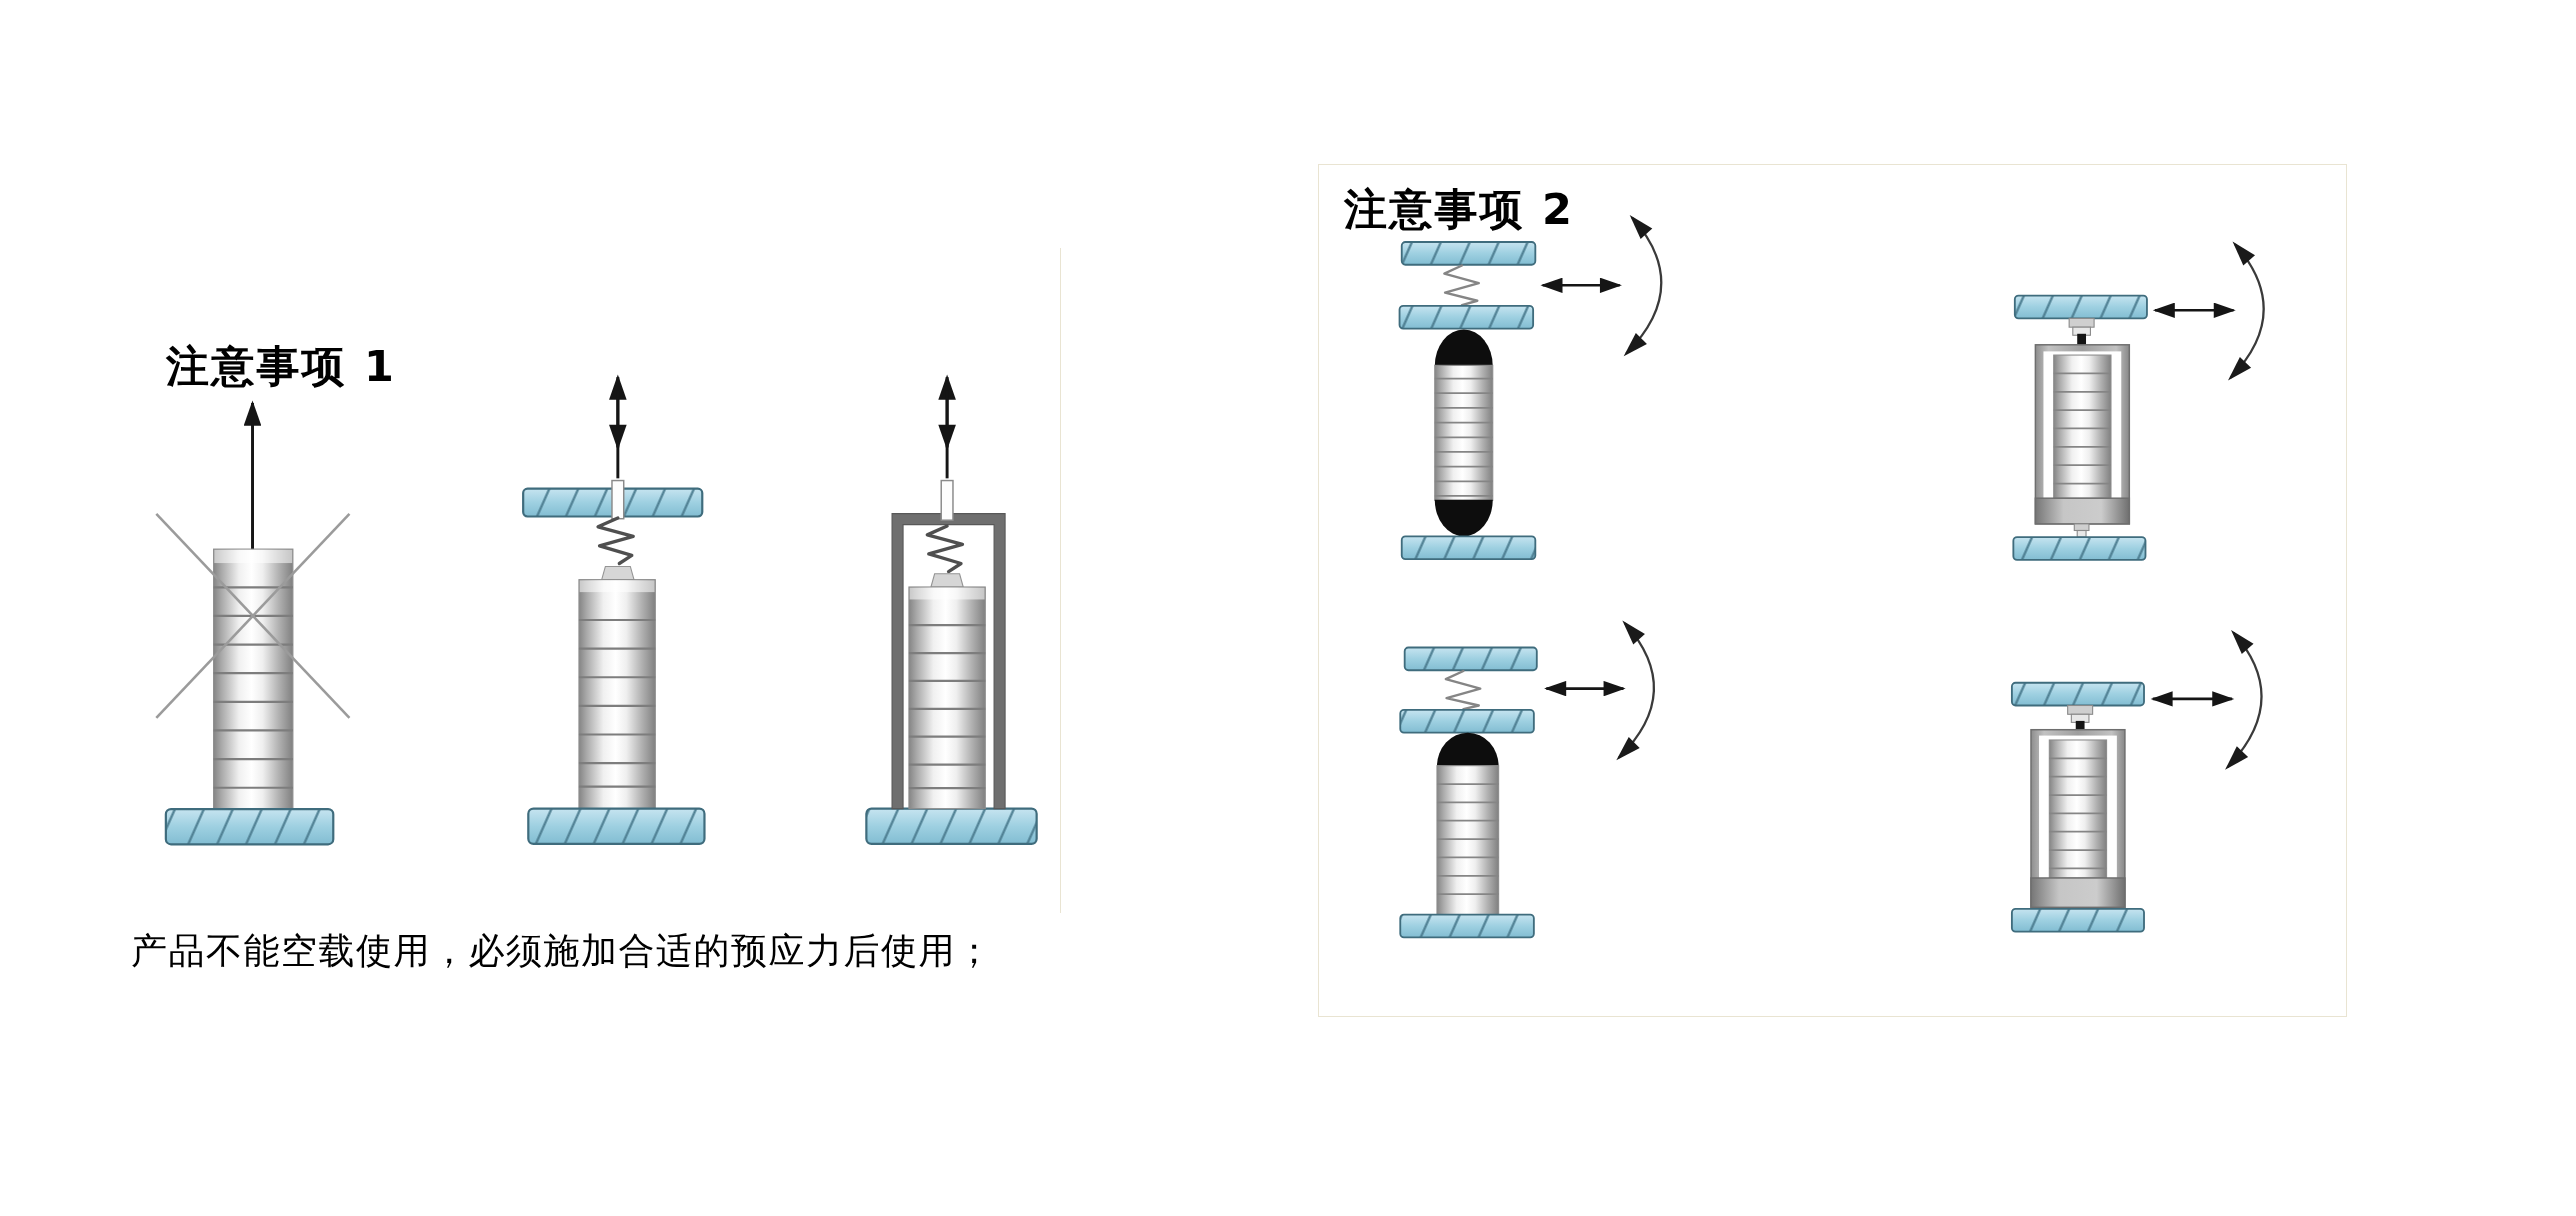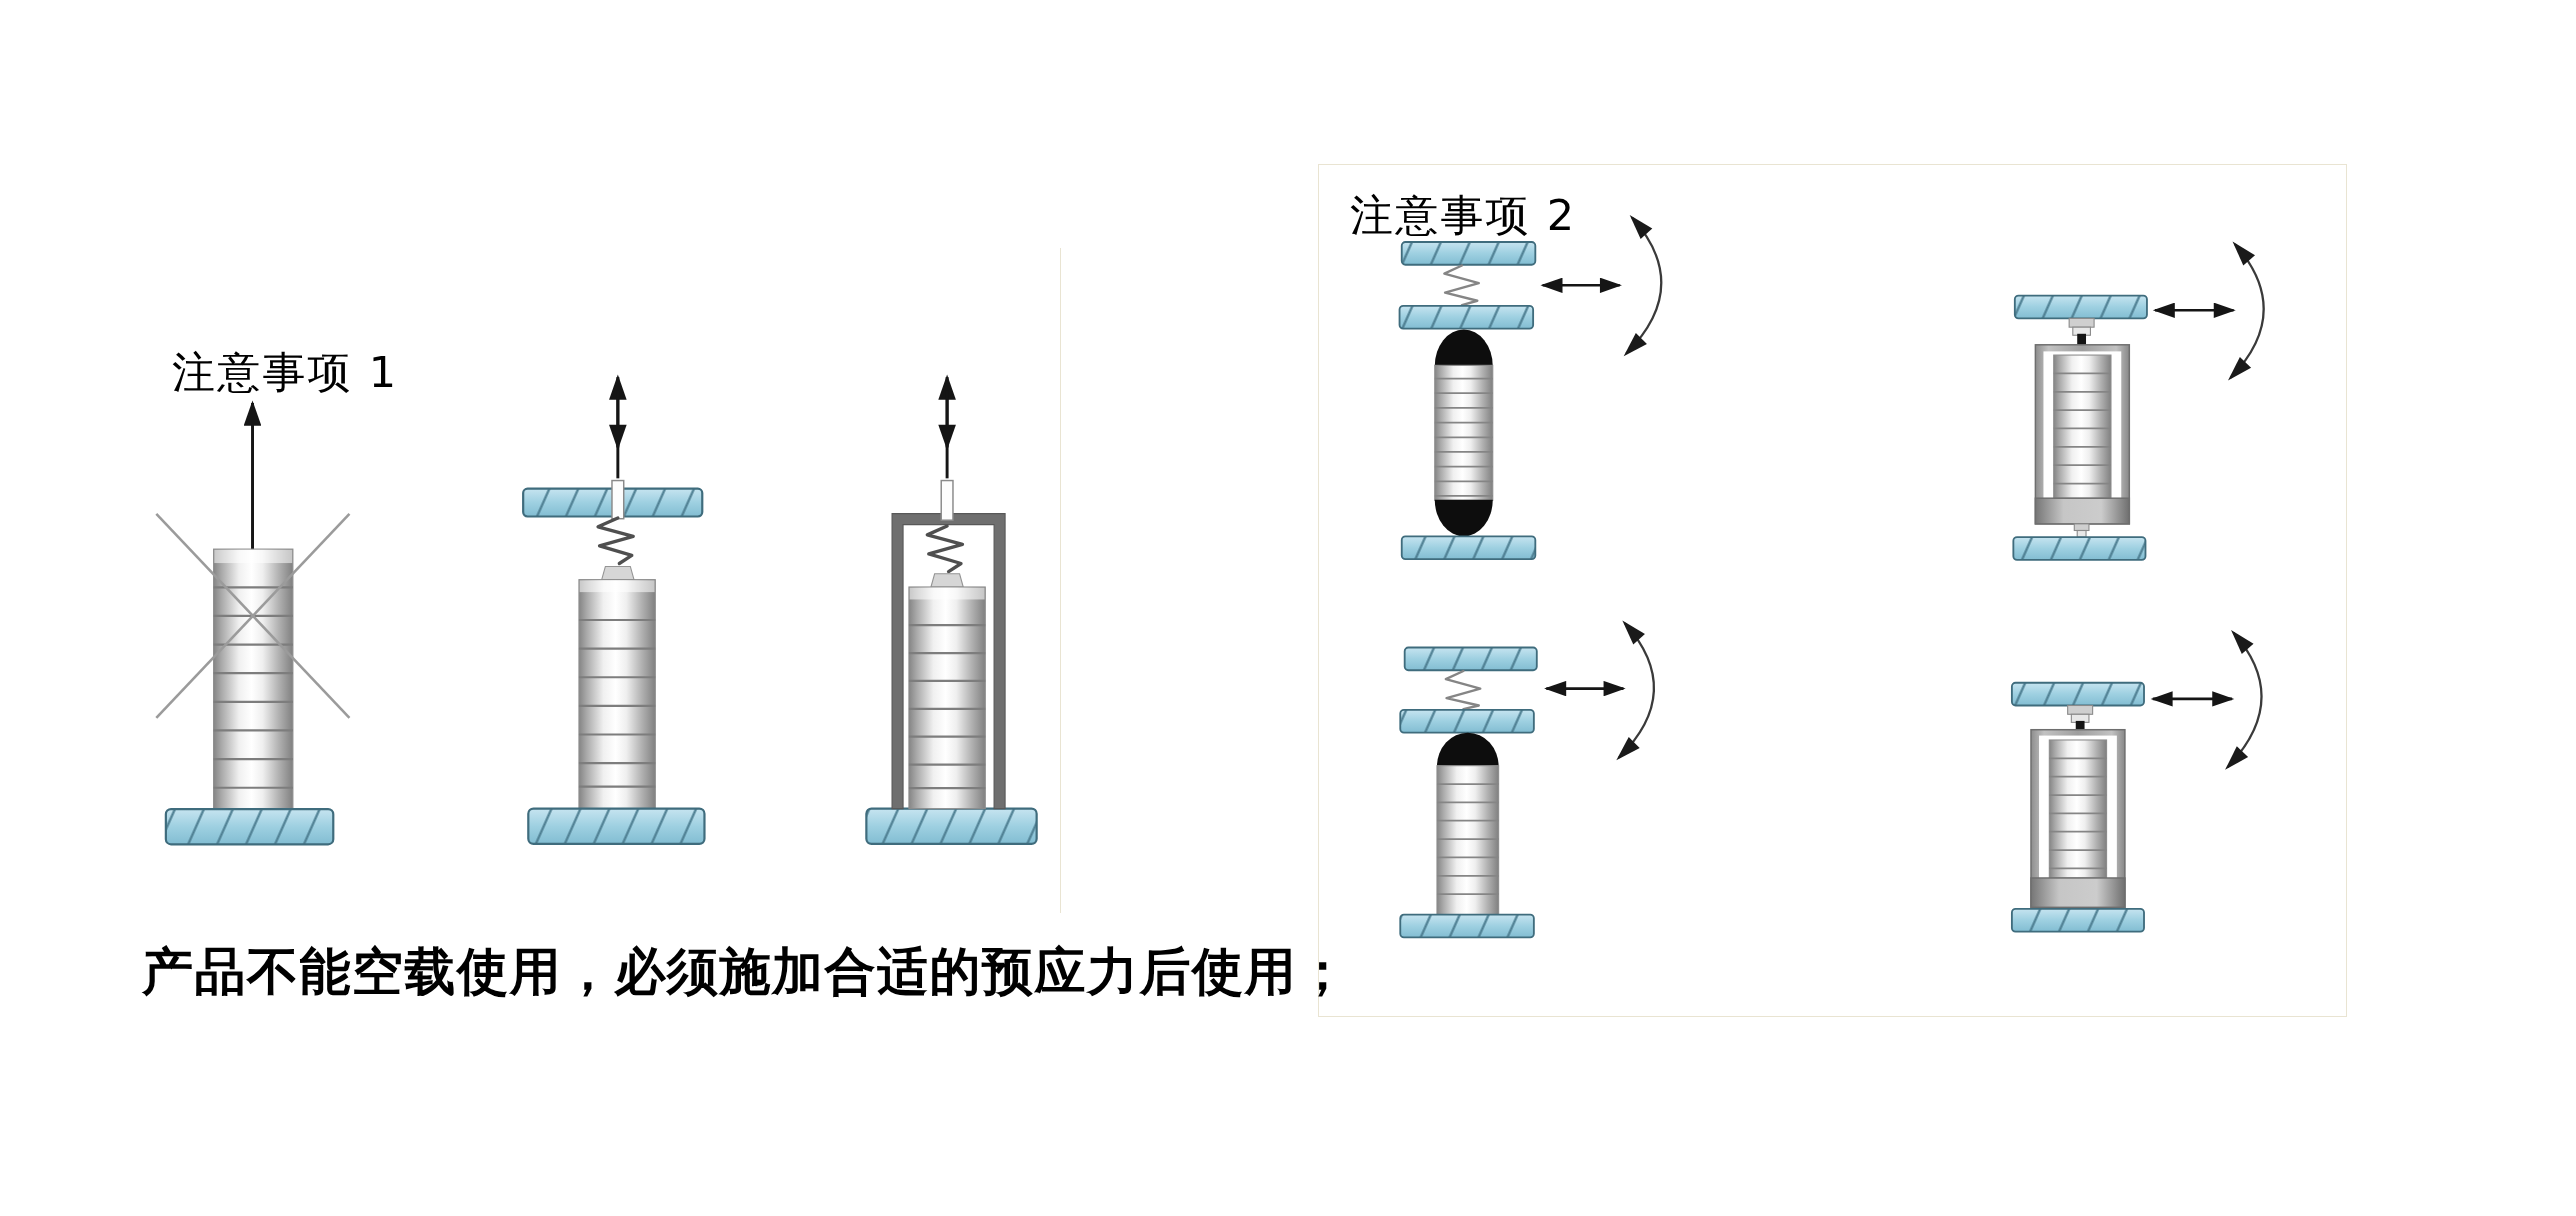--- a/index.html
+++ b/index.html
@@ -3,27 +3,27 @@
 <meta charset="utf-8">
 <style>
   html,body{margin:0;padding:0;}
   body{
     width:2576px;height:1217px;
     background:var(--background,#ffffff);
     font-family:"DejaVu Sans","Liberation Sans",sans-serif;
   }
   .canvas{position:relative;width:2576px;height:1217px;overflow:hidden;background:var(--background,#fff);}
   .sec-title{
-    position:absolute;margin:12px;
-    font-size:43px;font-weight:400;letter-spacing:2.2px;
+    position:absolute;margin:6px;
+    font-size:43px;font-weight:700;letter-spacing:2.2px;
     color:var(--text,#000);white-space:nowrap;
   }
   .caption{
-    position:absolute;margin:11px;
-    font-size:51px;font-weight:700;letter-spacing:1.5px;
+    position:absolute;margin:0;
+    font-size:36px;font-weight:400;letter-spacing:1.5px;
     color:var(--text,#000);white-space:nowrap;
   }
   .panel-border{
     position:absolute;left:1318px;top:164px;width:1027px;height:851px;
     border:1.5px solid var(--panel-border,#e9e4d2);
     background:transparent;
   }
   .left-edge-line{
     position:absolute;left:1060px;top:248px;width:0;height:665px;
     border-left:1.5px solid var(--panel-border,#e9e4d2);

